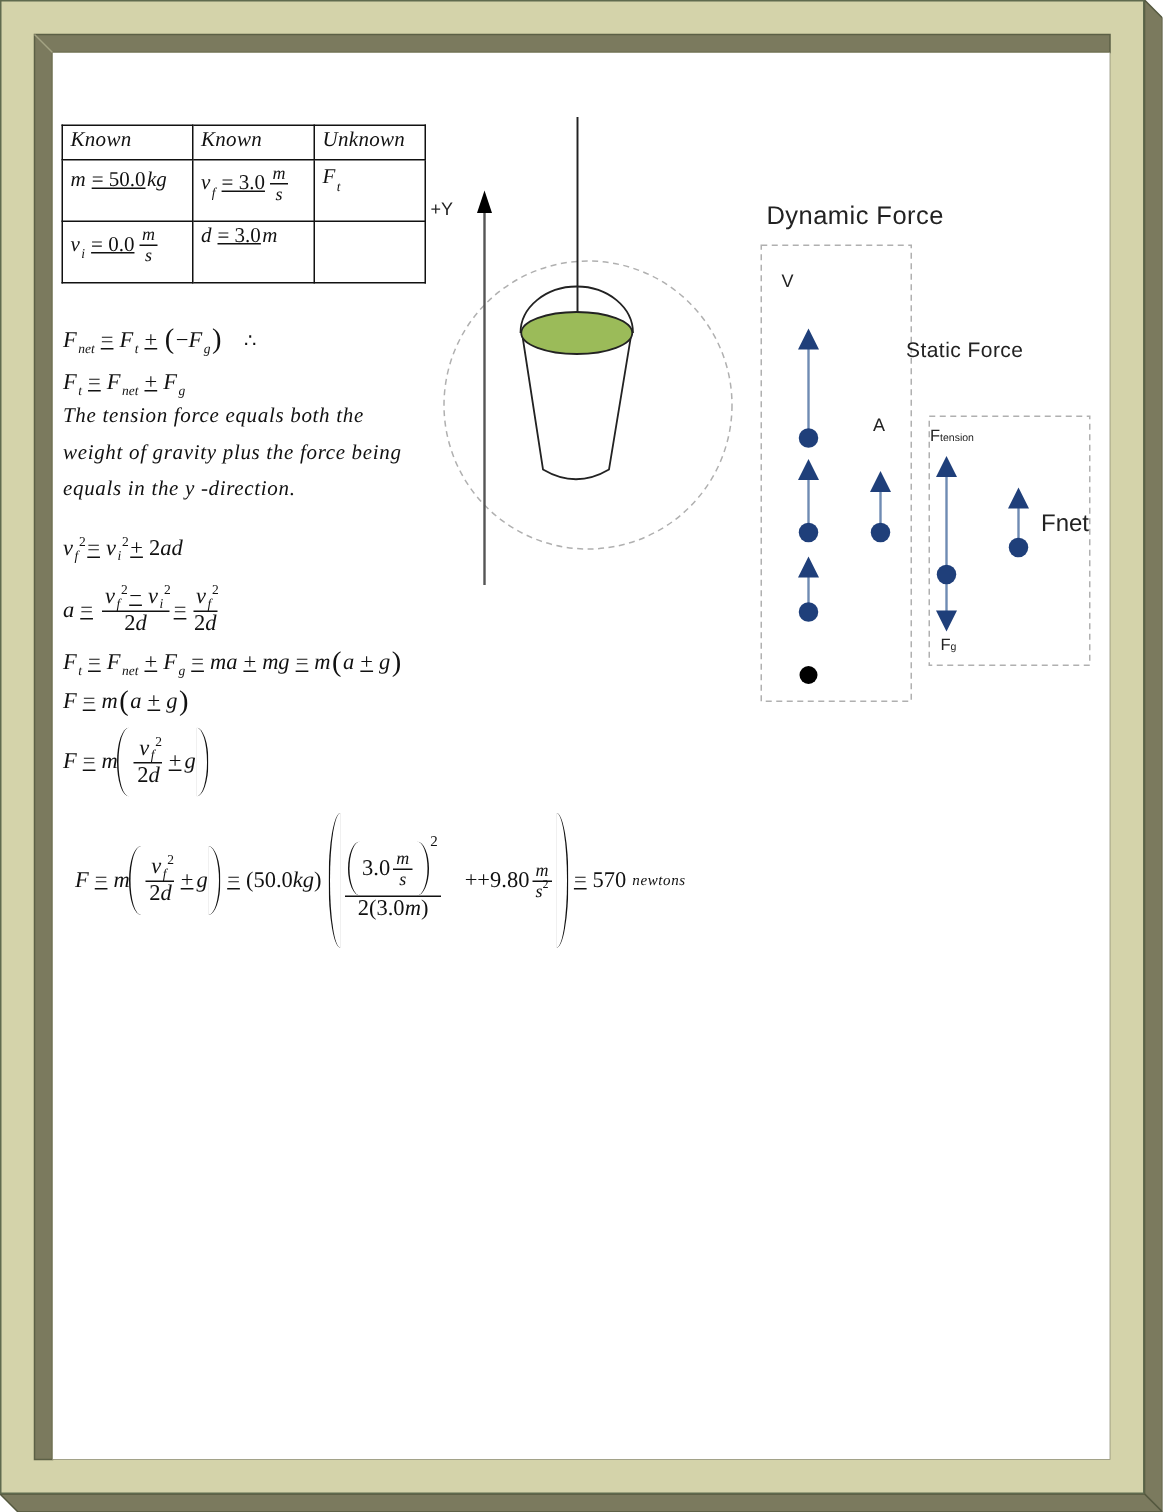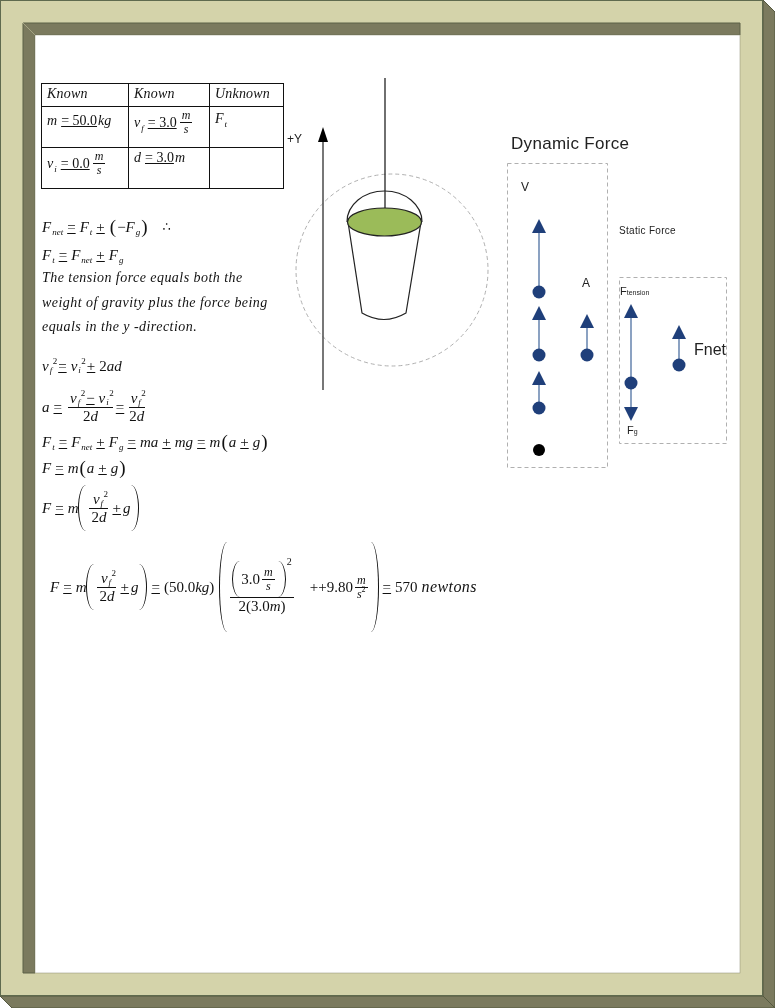--- a/index.html
+++ b/index.html
@@ -292,21 +292,21 @@
   <span class="frac small">
     <span class="num i">m</span>
     <span class="den">
         <span class="i">s</span>
         <span style="font-size:8px;position:relative;top:-5px">2</span>
       </span>
   </span>
   <span class="rp" style="height:90px"></span>
   <span class="op">=</span>
   <span>570</span>
-  <span class="i" style="margin-left:4px;font-size:16px;letter-spacing:0.4px">newtons</span>
+  <span class="i" style="margin-left:4px;font-size:10px;letter-spacing:0.4px">newtons</span>
 </div>
 
 <svg class="overlay" width="775" height="1008" viewBox="0 0 775 1008">
 
   <circle cx="392" cy="270" r="96" fill="none" stroke="#b0b0b0" stroke-width="1" stroke-dasharray="4 3"></circle>
   <g>
     <line x1="323" y1="139" x2="323" y2="390" stroke="#555" stroke-width="1.6"></line>
     <polygon points="323,127 318,142 328,142" fill="#000"></polygon>
   </g>
   <line x1="385" y1="78" x2="385" y2="208" stroke="#222" stroke-width="1.3"></line>
@@ -351,16 +351,16 @@
     <line x1="679" y1="337" x2="679" y2="365" stroke="#6f8bb3" stroke-width="1.6"></line>
     <polygon points="679,325 672,339 686,339" fill="#1f3f7a"></polygon>
     <circle cx="679" cy="365" r="6.5" fill="#1f3f7a"></circle>
   </g>
 </svg>
 
 <span class="lbl" style="left:287px;top:132px;font-size:12px">+Y</span>
 <span class="lbl" style="left:511px;top:134px;font-size:17px;letter-spacing:0.3px">Dynamic Force</span>
 <span class="lbl" style="left:521px;top:180px;font-size:12px">V</span>
 <span class="lbl" style="left:582px;top:276px;font-size:12px">A</span>
-<span class="lbl" style="left:619px;top:225px;font-size:10px;letter-spacing:0.3px">Static Force</span>
+<span class="lbl" style="left:604px;top:225px;font-size:14px;letter-spacing:0.3px">Static Force</span>
 <span class="lbl" style="left:620px;top:285px;font-size:11px"><span>F</span><span style="font-size:7px">tension</span></span>
 <span class="lbl" style="left:627px;top:424px;font-size:11px"><span>F</span><span style="font-size:7px">g</span></span>
 <span class="lbl" style="left:694px;top:341px;font-size:16px">Fnet</span>
 
 </body></html>

